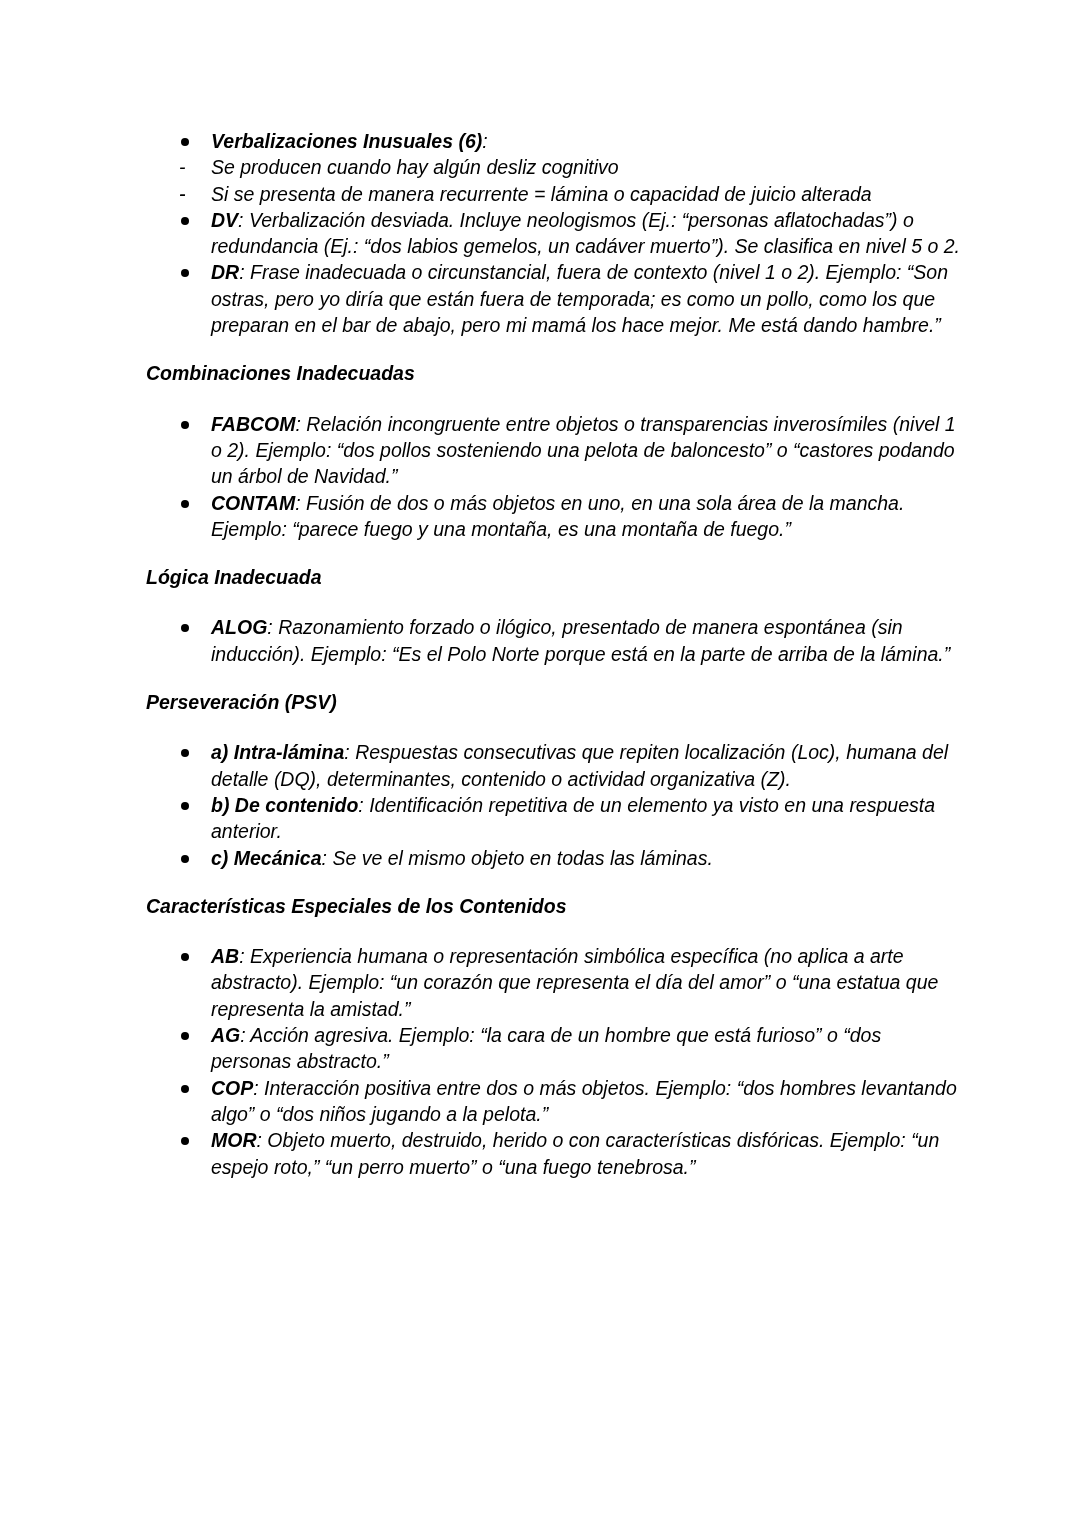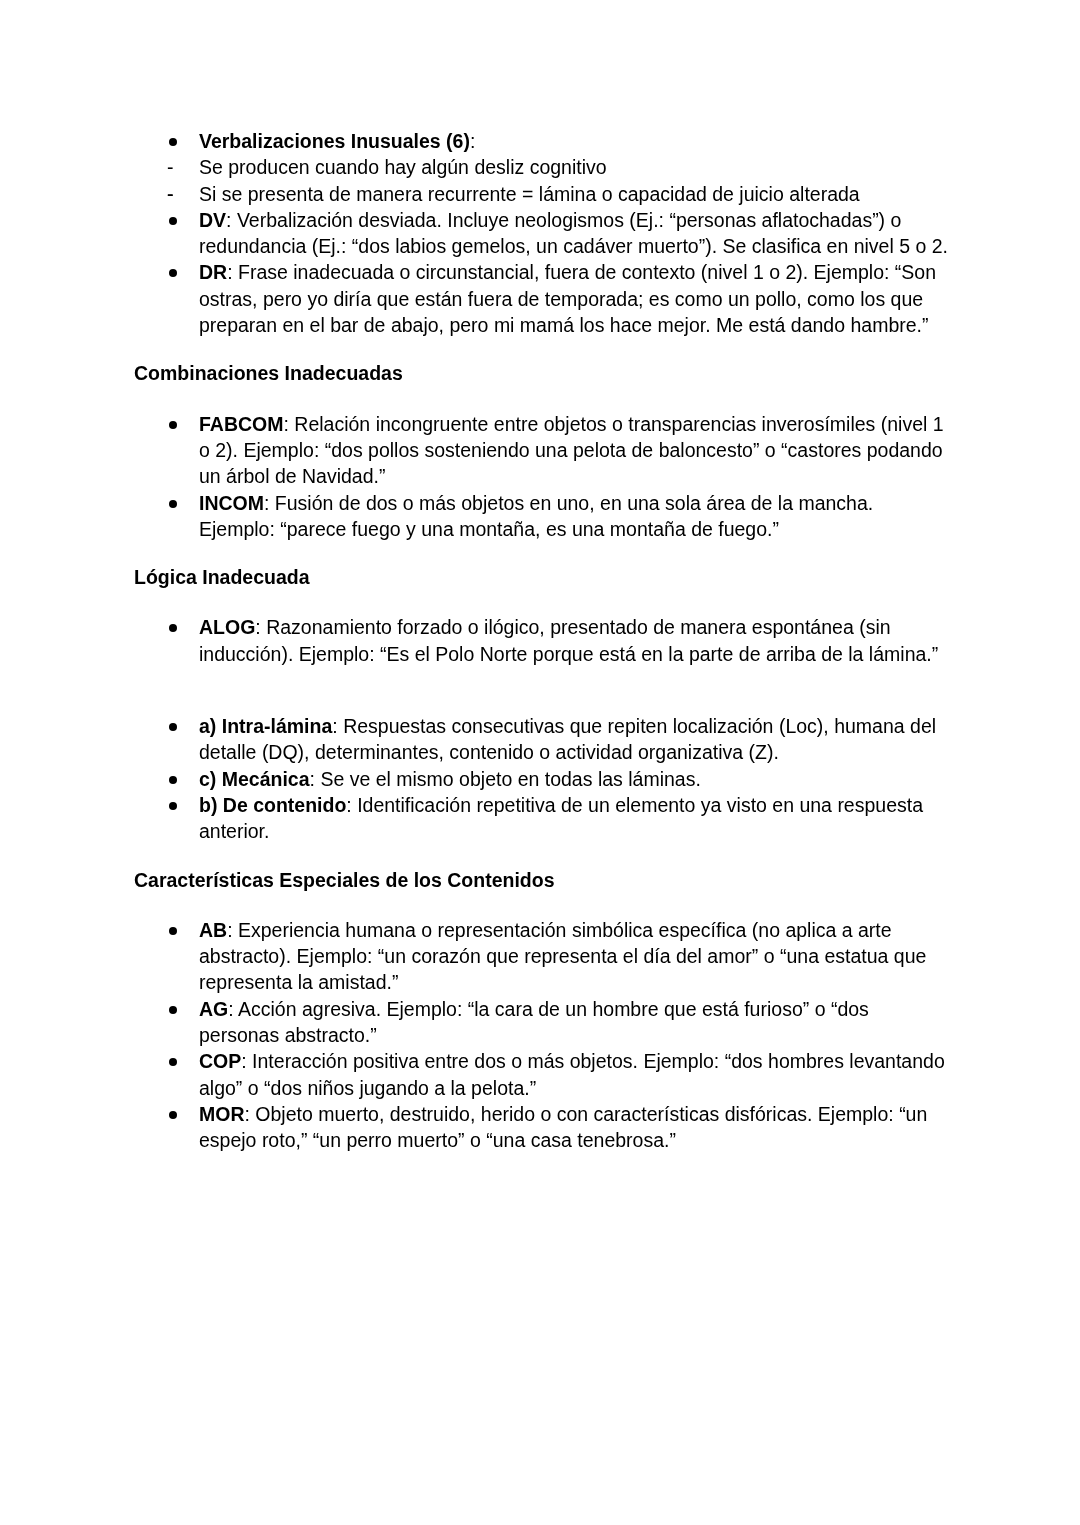--- a/index.html
+++ b/index.html
@@ -2,21 +2,21 @@
 <html><head>
 <meta charset="utf-8">
 <style>
   html, body { margin: 0; padding: 0; background: #ffffff; }
   body {
     width: 1080px; height: 1525px; position: relative; overflow: hidden;
     font-family: "Liberation Sans", sans-serif; color: #000000;
     font-size: 19.5px;
   }
   .page { position: absolute; left: 0; top: 0; width: 1080px; height: 1525px; }
-  .content { position: absolute; left: 134px; top: 128px; width: 820px; }
+  .content { position: absolute; left: 146px; top: 128px; width: 820px; font-style: italic; }
   .row { position: relative; padding-left: 65px; line-height: 26.3px; }
   .bullet-dot { display: inline-block; width: 8px; height: 8px; border-radius: 50%; background: #000; position: absolute; left: 35px; top: 10px; }
   .dash { position: absolute; left: 33px; top: 0; }
   .heading { font-weight: bold; line-height: 26.3px; padding-left: 0; }
   .gap-sm { height: 24px; }
   .gap-h { height: 22px; }
   b { font-weight: bold; }
 </style>
 </head>
 <body>
@@ -51,63 +51,64 @@
     <div class="gap-h"></div>
 
     <div class="heading">Combinaciones Inadecuadas</div>
     <div class="gap-sm"></div>
     <div class="row">
       <span class="bullet-dot"></span>
       <b>FABCOM</b><span>: Relación incongruente entre objetos o transparencias inverosímiles (nivel 1 o 2). Ejemplo: “dos pollos sosteniendo una pelota de baloncesto” o “castores podando un árbol de Navidad.”</span>
     </div>
     <div class="row">
       <span class="bullet-dot"></span>
-      <b>INCOM</b><span>: Fusión de dos o más objetos en uno, en una sola área de la mancha. Ejemplo: “parece fuego y una montaña, es una montaña de fuego.”</span>
+      <b>CONTAM</b><span>: Fusión de dos o más objetos en uno, en una sola área de la mancha. Ejemplo: “parece fuego y una montaña, es una montaña de fuego.”</span>
     </div>
 
     <div class="gap-h"></div>
 
     <div class="heading">Lógica Inadecuada</div>
     <div class="gap-sm"></div>
     <div class="row">
       <span class="bullet-dot"></span>
       <b>ALOG</b><span>: Razonamiento forzado o ilógico, presentado de manera espontánea (sin inducción). Ejemplo: “Es el Polo Norte porque está en la parte de arriba de la lámina.”</span>
     </div>
 
     <div class="gap-h"></div>
 
+    <div class="heading">Perseveración (PSV)</div>
     <div class="gap-sm"></div>
     <div class="row">
       <span class="bullet-dot"></span>
       <b>a) Intra-lámina</b><span>: Respuestas consecutivas que repiten localización (Loc), humana del detalle (DQ), determinantes, contenido o actividad organizativa (Z).</span>
     </div>
     <div class="row">
       <span class="bullet-dot"></span>
-      <b>c) Mecánica</b><span>: Se ve el mismo objeto en todas las láminas.</span>
+      <b>b) De contenido</b><span>: Identificación repetitiva de un elemento ya visto en una respuesta anterior.</span>
     </div>
     <div class="row">
       <span class="bullet-dot"></span>
-      <b>b) De contenido</b><span>: Identificación repetitiva de un elemento ya visto en una respuesta anterior.</span>
+      <b>c) Mecánica</b><span>: Se ve el mismo objeto en todas las láminas.</span>
     </div>
 
     <div class="gap-h"></div>
 
     <div class="heading">Características Especiales de los Contenidos</div>
     <div class="gap-sm"></div>
     <div class="row">
       <span class="bullet-dot"></span>
       <b>AB</b><span>: Experiencia humana o representación simbólica específica (no aplica a arte abstracto). Ejemplo: “un corazón que representa el día del amor” o “una estatua que representa la amistad.”</span>
     </div>
     <div class="row">
       <span class="bullet-dot"></span>
       <b>AG</b><span>: Acción agresiva. Ejemplo: “la cara de un hombre que está furioso” o “dos personas abstracto.”</span>
     </div>
     <div class="row">
       <span class="bullet-dot"></span>
       <b>COP</b><span>: Interacción positiva entre dos o más objetos. Ejemplo: “dos hombres levantando algo” o “dos niños jugando a la pelota.”</span>
     </div>
     <div class="row">
       <span class="bullet-dot"></span>
-      <b>MOR</b><span>: Objeto muerto, destruido, herido o con características disfóricas. Ejemplo: “un espejo roto,” “un perro muerto” o “una casa tenebrosa.”</span>
+      <b>MOR</b><span>: Objeto muerto, destruido, herido o con características disfóricas. Ejemplo: “un espejo roto,” “un perro muerto” o “una fuego tenebrosa.”</span>
     </div>
 
   </div>
 </div>
 
 </body></html>

